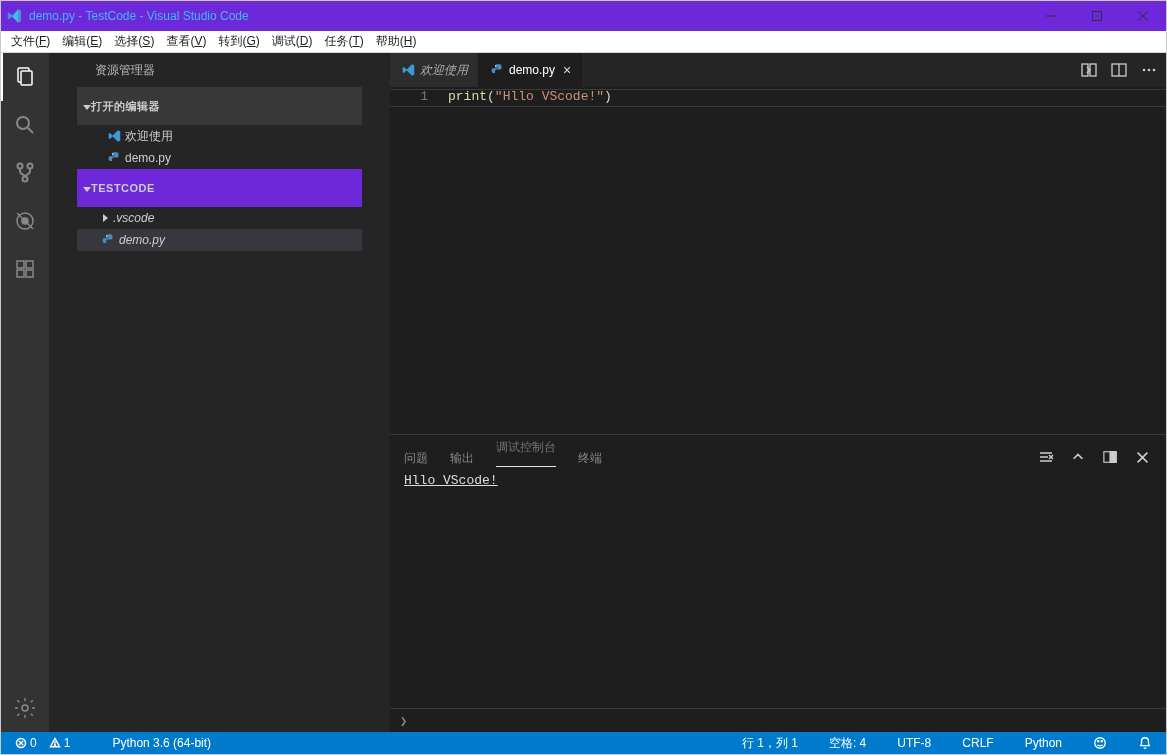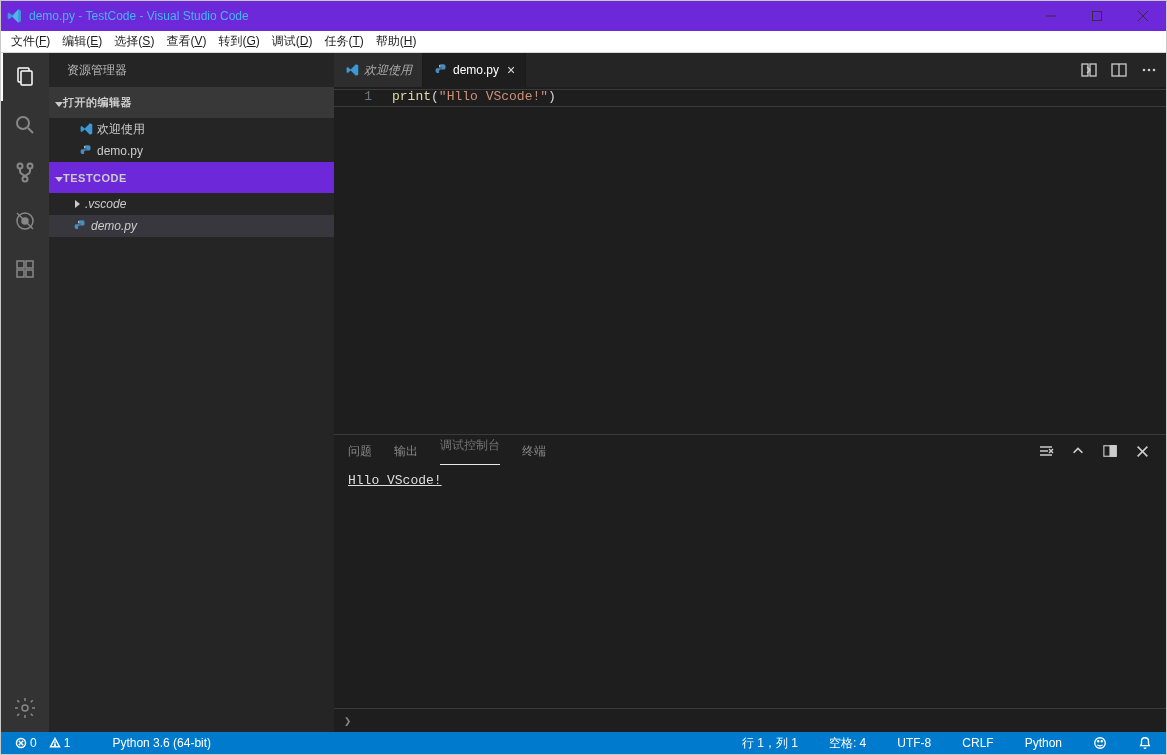--- a/index.html
+++ b/index.html
@@ -9,31 +9,31 @@
 .titlebar { height:30px; background:#6d28d9; display:flex; align-items:center; padding-left:6px; }
 .titlebar .logo { width:16px; height:16px; margin-right:6px; }
 .titlebar .title { color:#3dbaf0; font-size:12px; }
 .titlebar .win-controls { margin-left:auto; display:flex; }
 .titlebar .win-btn { width:46px; height:30px; display:flex; align-items:center; justify-content:center; color:#666; }
 
 .menubar { height:22px; background:#fff; display:flex; align-items:center; padding:0 4px; border-bottom:1px solid #d7d7d7; }
 .menubar .mitem { padding:2px 6px; color:#222; font-size:12px;text-align:right; }
 .menubar .mitem u { text-decoration:underline; }
 
-.main { flex:1; display:flex; background:#252526; overflow:hidden; }
+.main { flex:1; display:flex; background:#252526; overflow:hidden;gap:28px; }
 
 .activitybar { width:48px; background:#333333; display:flex; flex-direction:column; align-items:center; }
 .activitybar .aicon { width:48px; height:48px; display:flex; align-items:center; justify-content:center; color:#888; position:relative; }
 .activitybar .aicon.active { color:#fff; }
 .activitybar .aicon.active::before { content:""; position:absolute; left:0; top:0; bottom:0; width:2px; background:#fff; }
 .activitybar .spacer { flex:1; }
 
 .sidebar { width:285px; background:#252526; color:#bfbfbf; display:flex; flex-direction:column; }
 .sidebar-header { height:34px; display:flex; align-items:center; padding:0 18px; font-size:12px; color:#bbb; }
-.section-title { height:31px; display:flex; align-items:center; padding-left:6px; background:#383838; color:#ccc; font-size:11px; font-weight:bold; letter-spacing:.5px; }
+.section-title { height:38px; display:flex; align-items:center; padding-left:6px; background:#383838; color:#ccc; font-size:11px; font-weight:bold; letter-spacing:.5px; }
 .section-title.dark { background:#6d28d9; }
 .tree-item { height:22px; display:flex; align-items:center; padding-left:20px; font-size:12px; color:#ccc; }
 .tree-item.indent { padding-left:22px;font-style:italic; }
 .tree-item.indent2 { padding-left:28px; }
 .tree-item.selected { background:#37373d; }
 .tree-item .ticon { width:20px; display:flex; align-items:center; justify-content:center; }
 .tree-item .arrow { width:12px; text-align:center; color:#ccc; font-size:10px; margin-right:2px; }
 .arrow-sym { display:inline-block; width:0; height:0; }
 .arrow-sym.down { border-left:4px solid transparent; border-right:4px solid transparent; border-top:5px solid #ccc; }
 .arrow-sym.right { border-top:4px solid transparent; border-bottom:4px solid transparent; border-left:5px solid #ccc; }
@@ -49,21 +49,21 @@
 
 .code-area { flex:1; display:flex; font-family:"Consolas","Courier New",monospace; font-size:13px; position:relative; }
 .gutter { width:50px; background:#1e1e1e; color:#6e7681; text-align:right; padding:2px 12px 0 0; }
 .code { flex:1; background:#1e1e1e; color:#d4d4d4; padding:2px 0 0 8px; white-space:pre; }
 .tok-fn { color:#dcdcaa; }
 .tok-punc { color:#d4d4d4; }
 .tok-str { color:#ce9178; }
 .cur-line-hl { position:absolute; left:0; right:0; top:2px; height:18px; border-top:1px solid #3a3a3a; border-bottom:1px solid #3a3a3a; pointer-events:none; }
 
 .panel { height:298px; background:#1e1e1e; border-top:1px solid #3a3a3a; display:flex; flex-direction:column; }
-.panel-tabs { height:32px; display:flex; align-items:center; padding:0 14px; gap:22px; color:#888; font-size:12px; }
+.panel-tabs { height:32px; display:flex; align-items:flex-end; padding:0 14px; gap:22px; color:#888; font-size:12px; }
 .ptab.active { color:#737373; border-bottom:1px solid #e7e7e7; padding-bottom:10px; }
 .panel-actions { margin-left:auto; display:flex; gap:12px; color:#ccc; }
 .pact { width:20px; height:20px; display:flex; align-items:center; justify-content:center; }
 .panel-body { flex:1; font-family:"Consolas","Courier New",monospace; font-size:13px; color:#ddd; padding:6px 14px;text-decoration:underline; }
 .panel-input { height:24px; border-top:1px solid #3a3a3a; display:flex; align-items:center; padding:0 10px; color:#888; font-family:"Consolas",monospace; }
 
 .statusbar { height:22px; background:#007acc; color:#fff; display:flex; align-items:center; font-size:12px; padding:0 8px; }
 .sb-item { padding:0 6px; display:flex; align-items:center; gap:3px; }
 .sb-right { margin-left:auto; display:flex;gap:19px; }
 

